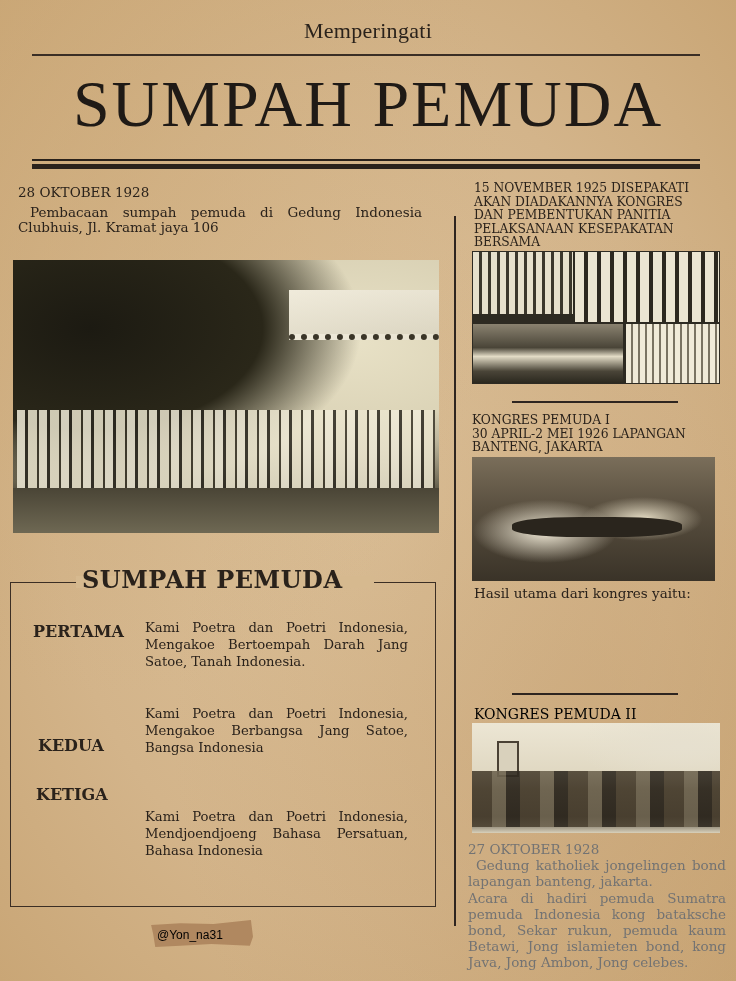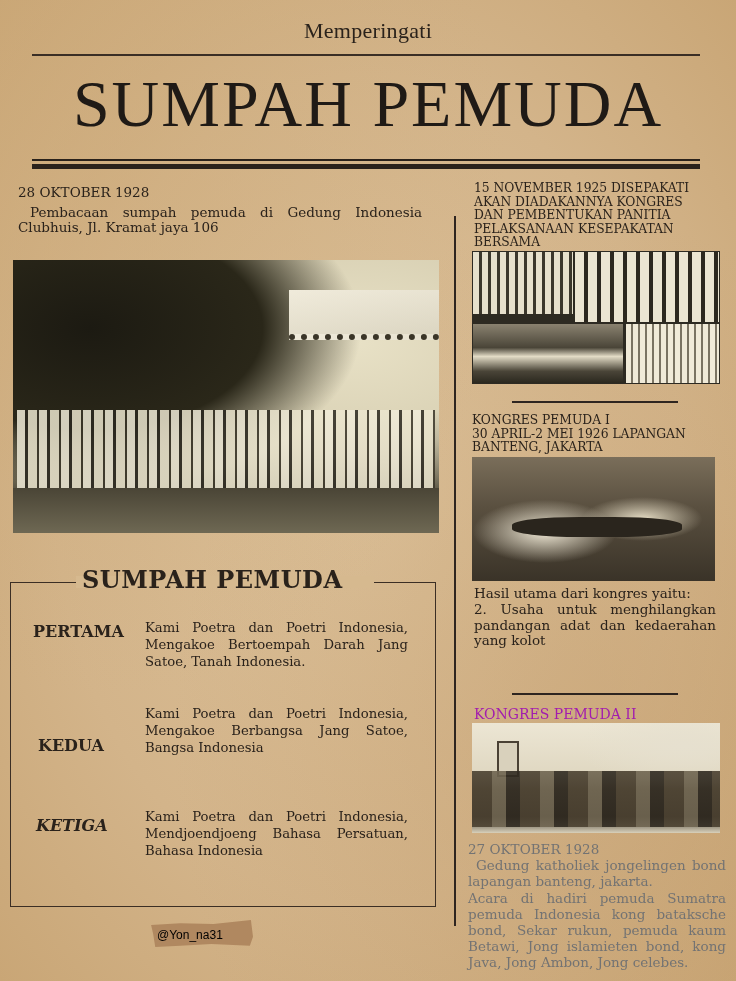--- a/index.html
+++ b/index.html
@@ -90,21 +90,21 @@
       radial-gradient(ellipse at 70% 50%, #e5dcc4 0%, rgba(0,0,0,0) 25%),
       linear-gradient(180deg, #7a6e5a 0%, #5a5040 40%, #3a3328 100%);
   }
   .photo2 .table { position: absolute; left: 40px; top: 60px; width: 170px; height: 20px; background: #2a251d; border-radius: 40%; }
 
   .right-body1 {
     left: 474px; top: 586px; width: 242px; font-size: 13.5px; line-height: 15.8px;
     text-align: justify; color: #2a221b;
   }
   .hr-short2 { left: 512px; top: 693px; width: 166px; height: 2px; background: #2e2520; }
-  .right-head3 { left: 474px; top: 706px; font-size: 14px; color: #a21caf; }
+  .right-head3 { left: 474px; top: 706px; font-size: 14px; color: #000000; }
   .photo3 {
     left: 472px; top: 723px; width: 248px; height: 110px;
     background:
       radial-gradient(ellipse at 85% 20%, #e6e0cf 0%, rgba(0,0,0,0) 35%),
       linear-gradient(180deg, #ece6d4 0%, #e0d8c2 45%, #7a705c 60%, #3c352a 85%, #d8d0ba 100%);
   }
   .photo3 .frame { position: absolute; left: 25px; top: 18px; width: 22px; height: 36px; border: 2px solid #4a4134; background: #d9d1bc; }
   .photo3 .people { position: absolute; left: 0; right: 0; top: 48px; height: 56px;
     background: repeating-linear-gradient(90deg, #4a4030 0 20px, #6e6450 20px 34px, #2f2920 34px 48px); opacity: .9; }
 
@@ -162,21 +162,21 @@
 <div class="abs sp-box"></div>
 <div class="abs sp-title-mask"></div>
 <div class="abs sp-title">SUMPAH PEMUDA</div>
 
 <div class="abs oath-label" style="left:33px; top:622px;">PERTAMA</div>
 <div class="abs oath-text" style="top:619px;">Kami Poetra dan Poetri Indonesia, Mengakoe Bertoempah Darah Jang Satoe, Tanah Indonesia.</div>
 
 <div class="abs oath-label" style="left:38px; top:736px;">KEDUA</div>
 <div class="abs oath-text" style="top:705px;">Kami Poetra dan Poetri Indonesia, Mengakoe Berbangsa Jang Satoe, Bangsa Indonesia</div>
 
-<div class="abs oath-label" style="left:36px; top:816px;font-style:italic;">KETIGA</div>
+<div class="abs oath-label" style="left:36px; top:785px;">KETIGA</div>
 <div class="abs oath-text" style="top:808px;">Kami Poetra dan Poetri Indonesia, Mendjoendjoeng Bahasa Persatuan, Bahasa Indonesia</div>
 
 <div class="abs handle-tag"></div>
 <div class="abs handle-text">@Yon_na31</div>
 
 <div class="abs right-head1">15 NOVEMBER 1925 DISEPAKATI AKAN DIADAKANNYA KONGRES DAN PEMBENTUKAN PANITIA PELAKSANAAN KESEPAKATAN BERSAMA</div>
 <div class="abs photo collage">
   <div class="c1"></div>
   <div class="c2"></div>
   <div class="c3"></div>
@@ -186,21 +186,20 @@
 <div class="abs hr-short1"></div>
 <div class="abs right-head2">
   <div>KONGRES PEMUDA I</div>
   <div>30 APRIL-2 MEI 1926 LAPANGAN BANTENG,  JAKARTA</div>
 </div>
 <div class="abs photo photo2">
   <div class="table"></div>
 </div>
 <div class="abs right-body1">
   <div>Hasil  utama dari kongres yaitu:</div>
-  <div>2.   Usaha untuk menghilangkan pandangan adat dan kedaerahan yang kolot</div>
 </div>
 
 <div class="abs hr-short2"></div>
 <div class="abs right-head3">KONGRES PEMUDA II</div>
 <div class="abs photo photo3">
   <div class="frame"></div>
   <div class="people"></div>
 </div>
 <div class="abs right-body2">
   <div>27 OKTOBER 1928</div>

